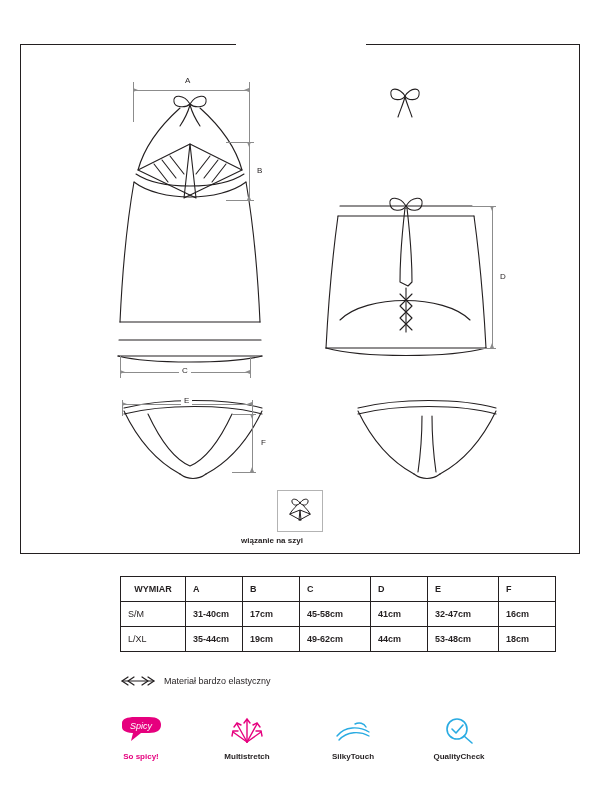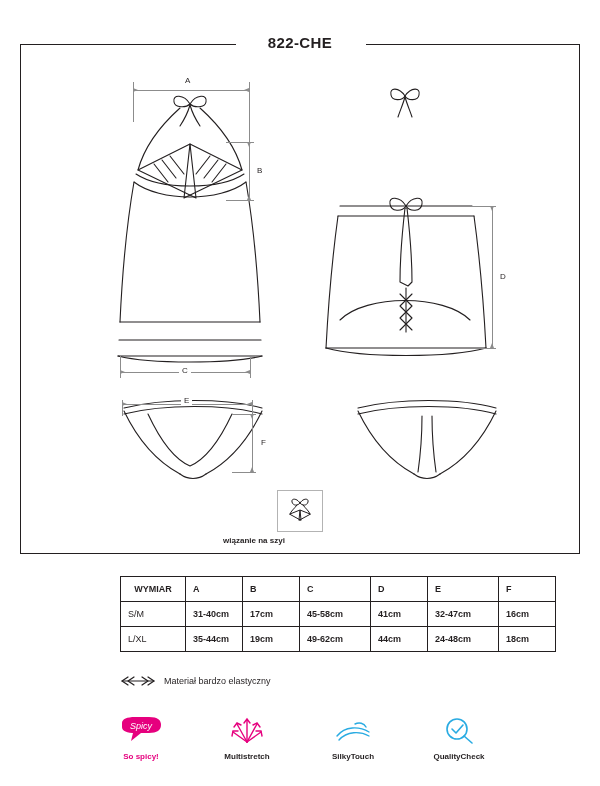--- a/index.html
+++ b/index.html
@@ -118,20 +118,21 @@
   }
   .icon-caption {
     position: absolute;
     left: 0;
     top: 536px;
     width: 508px;
     text-align: center;
     font-size: 8px;
     font-weight: bold;
     color: #231f20;
+    padding-left: 18px;
   }
 
   
   .size-table {
     position: absolute;
     left: 120px;
     top: 576px;
     border-collapse: collapse;
     font-size: 9px;
   }
@@ -198,21 +199,20 @@
   .f-quality .flabel { color: #231f20; }
 </style>
 </head>
 <body>
 
 <div class="page">
 
   <div class="tech-frame"></div>
   <div class="frame-gap"></div>
   <div class="title-wrap">
-    <div class="title">822-CHE</div>
   </div>
 
   <div class="fig" style="left:110px; top:78px;">
     <svg width="180" height="300" viewBox="0 0 180 300">
       <g fill="none" stroke="#231f20" stroke-width="1.1" stroke-linejoin="round" stroke-linecap="round">
 
         <path d="M80 26 C74 16, 62 16, 64 24 C65 30, 76 30, 80 26 Z"></path>
         <path d="M80 26 C86 16, 98 16, 96 24 C95 30, 84 30, 80 26 Z"></path>
         <path d="M80 27 C78 34, 74 42, 70 48"></path>
         <path d="M80 27 C82 34, 86 42, 90 48"></path>
@@ -397,21 +397,21 @@
         <td>41cm</td>
         <td>32-47cm</td>
         <td>16cm</td>
       </tr>
       <tr>
         <td class="rowlabel">L/XL</td>
         <td>35-44cm</td>
         <td>19cm</td>
         <td>49-62cm</td>
         <td>44cm</td>
-        <td>24-48cm</td>
+        <td>53-48cm</td>
         <td>18cm</td>
       </tr>
     </tbody>
   </table>
 
   <div class="elastic">
     <span>
       <svg width="36" height="10" viewBox="0 0 36 10">
         <g stroke="#231f20" stroke-width="1.2" fill="none" stroke-linecap="round" stroke-linejoin="round">
           <path d="M2 5 L34 5"></path>

